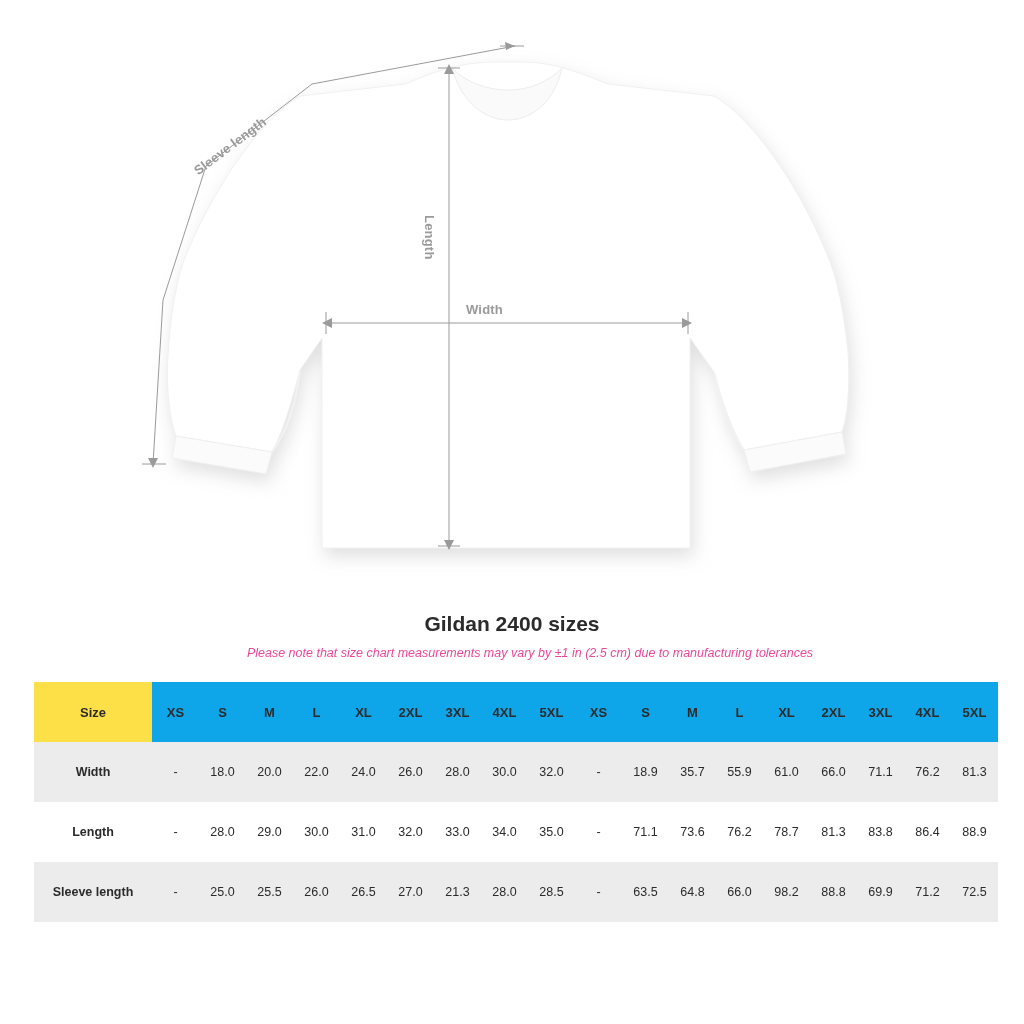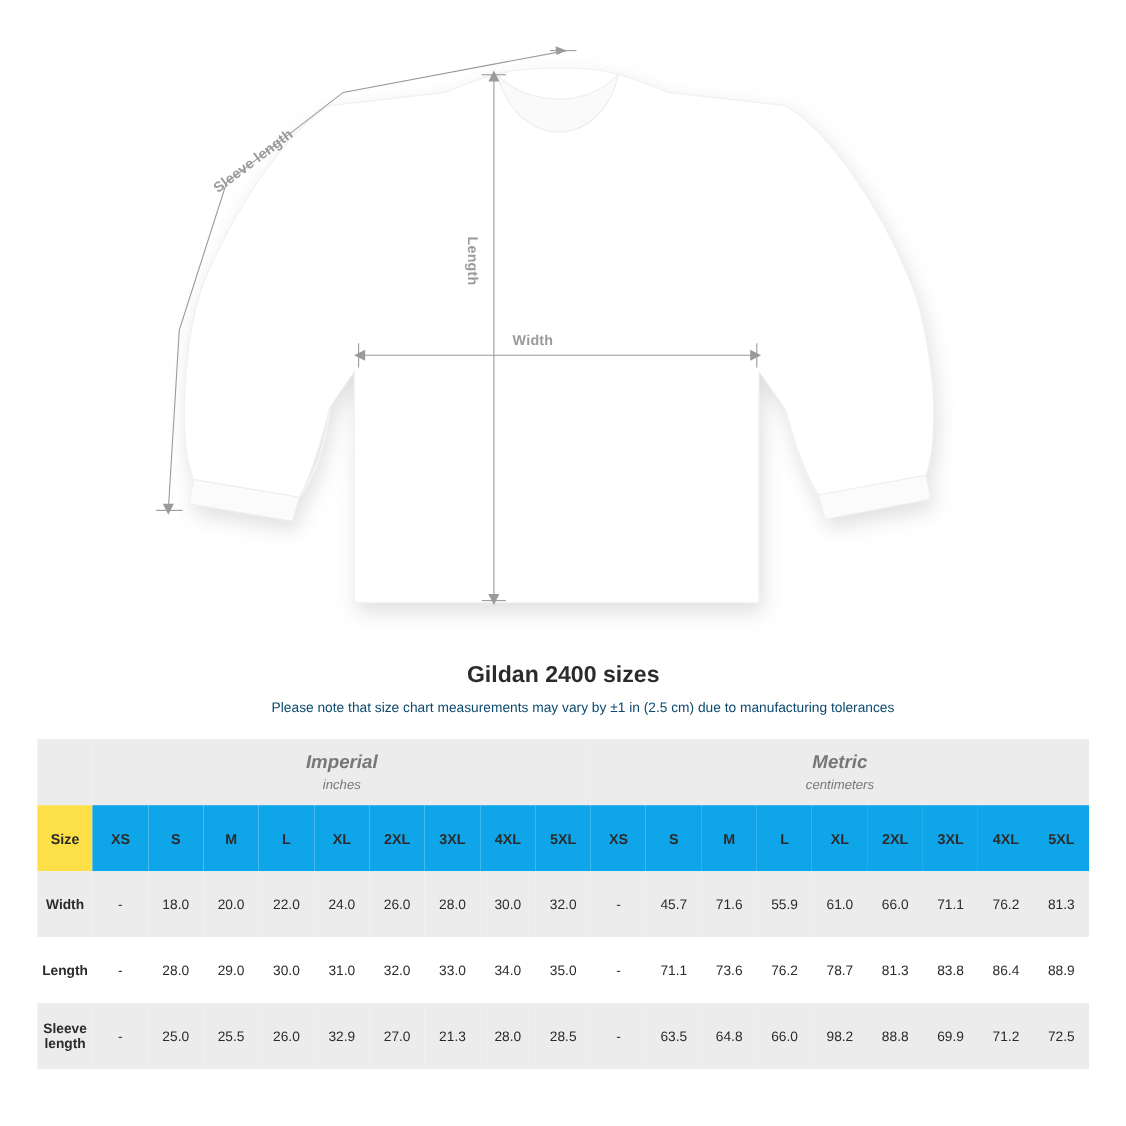--- a/index.html
+++ b/index.html
@@ -43,31 +43,32 @@
   }
   .dim-label.sleeve-label {
     left: 200px; top: 163px;
     transform: rotate(-37deg);
     transform-origin: left bottom;
   }
 
   
   .title-block {
     text-align: center;
-    margin-top: 22px;
+    margin-top: 32px;
   }
   .chart-title {
     font-size: 21px;
     font-weight: bold;
     color: #2b2b2b;
     margin: 0;
   }
   .chart-note {
     font-size: 12.5px;
-    color: #0c4a6e;
+    font-style: italic;
+    color: #ec4899;
     margin-top: 10px;
     padding-left: 36px;
   }
 
   
   .table-wrap {
     margin: 22px 34px 0 34px;
   }
   table.size-table {
     border-collapse: collapse;
@@ -191,31 +192,20 @@
 </div>
 
 <div class="title-block">
   <h1 class="chart-title">Gildan 2400 sizes</h1>
   <div class="chart-note">Please note that size chart measurements may vary by ±1 in (2.5 cm) due to manufacturing tolerances</div>
 </div>
 
 <div class="table-wrap">
   <table class="size-table">
     <tbody>
-      <tr>
-        <td class="unit-head"></td>
-        <td class="unit-head" colspan="9">
-          <span class="unit-name">Imperial</span>
-          <span class="unit-sub">inches</span>
-        </td>
-        <td class="unit-head" colspan="9">
-          <span class="unit-name">Metric</span>
-          <span class="unit-sub">centimeters</span>
-        </td>
-      </tr>
 
       <tr class="hdr-row">
         <td class="row-head">Size</td>
         <td class="size-col">XS</td>
         <td class="size-col">S</td>
         <td class="size-col">M</td>
         <td class="size-col">L</td>
         <td class="size-col">XL</td>
         <td class="size-col">2XL</td>
         <td class="size-col">3XL</td>
@@ -237,22 +227,22 @@
         <td class="size-col">-</td>
         <td class="size-col">18.0</td>
         <td class="size-col">20.0</td>
         <td class="size-col">22.0</td>
         <td class="size-col">24.0</td>
         <td class="size-col">26.0</td>
         <td class="size-col">28.0</td>
         <td class="size-col">30.0</td>
         <td class="size-col">32.0</td>
         <td class="size-col">-</td>
-        <td class="size-col">45.7</td>
-        <td class="size-col">71.6</td>
+        <td class="size-col">18.9</td>
+        <td class="size-col">35.7</td>
         <td class="size-col">55.9</td>
         <td class="size-col">61.0</td>
         <td class="size-col">66.0</td>
         <td class="size-col">71.1</td>
         <td class="size-col">76.2</td>
         <td class="size-col">81.3</td>
       </tr>
 
       <tr class="plain">
         <td class="row-head">Length</td>
@@ -275,21 +265,21 @@
         <td class="size-col">86.4</td>
         <td class="size-col">88.9</td>
       </tr>
 
       <tr class="band">
         <td class="row-head">Sleeve length</td>
         <td class="size-col">-</td>
         <td class="size-col">25.0</td>
         <td class="size-col">25.5</td>
         <td class="size-col">26.0</td>
-        <td class="size-col">32.9</td>
+        <td class="size-col">26.5</td>
         <td class="size-col">27.0</td>
         <td class="size-col">21.3</td>
         <td class="size-col">28.0</td>
         <td class="size-col">28.5</td>
         <td class="size-col">-</td>
         <td class="size-col">63.5</td>
         <td class="size-col">64.8</td>
         <td class="size-col">66.0</td>
         <td class="size-col">98.2</td>
         <td class="size-col">88.8</td>

